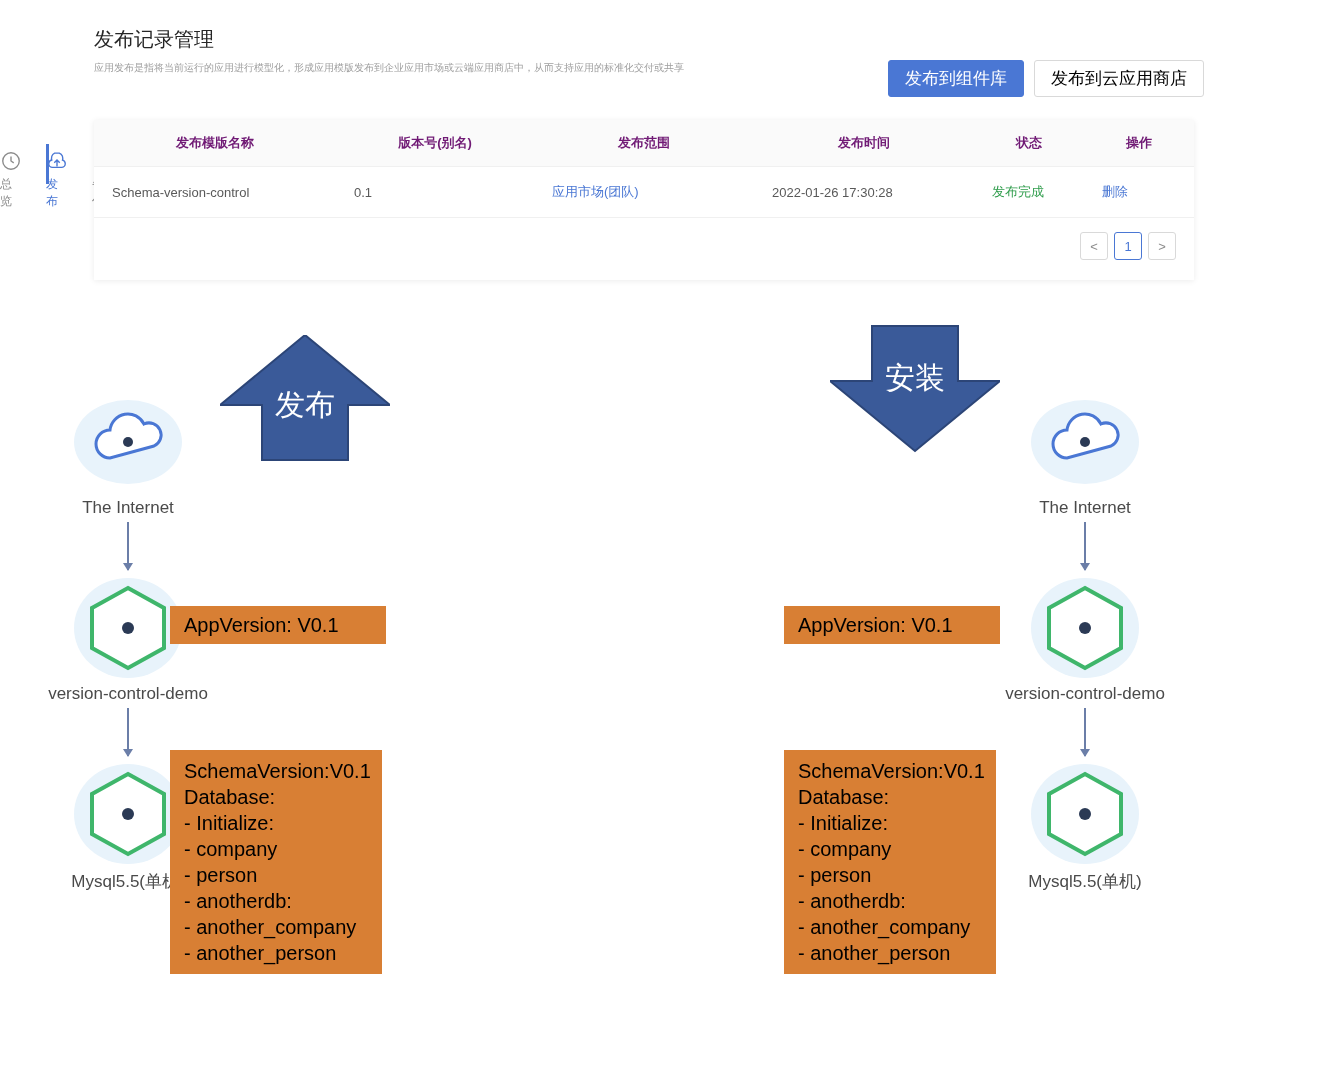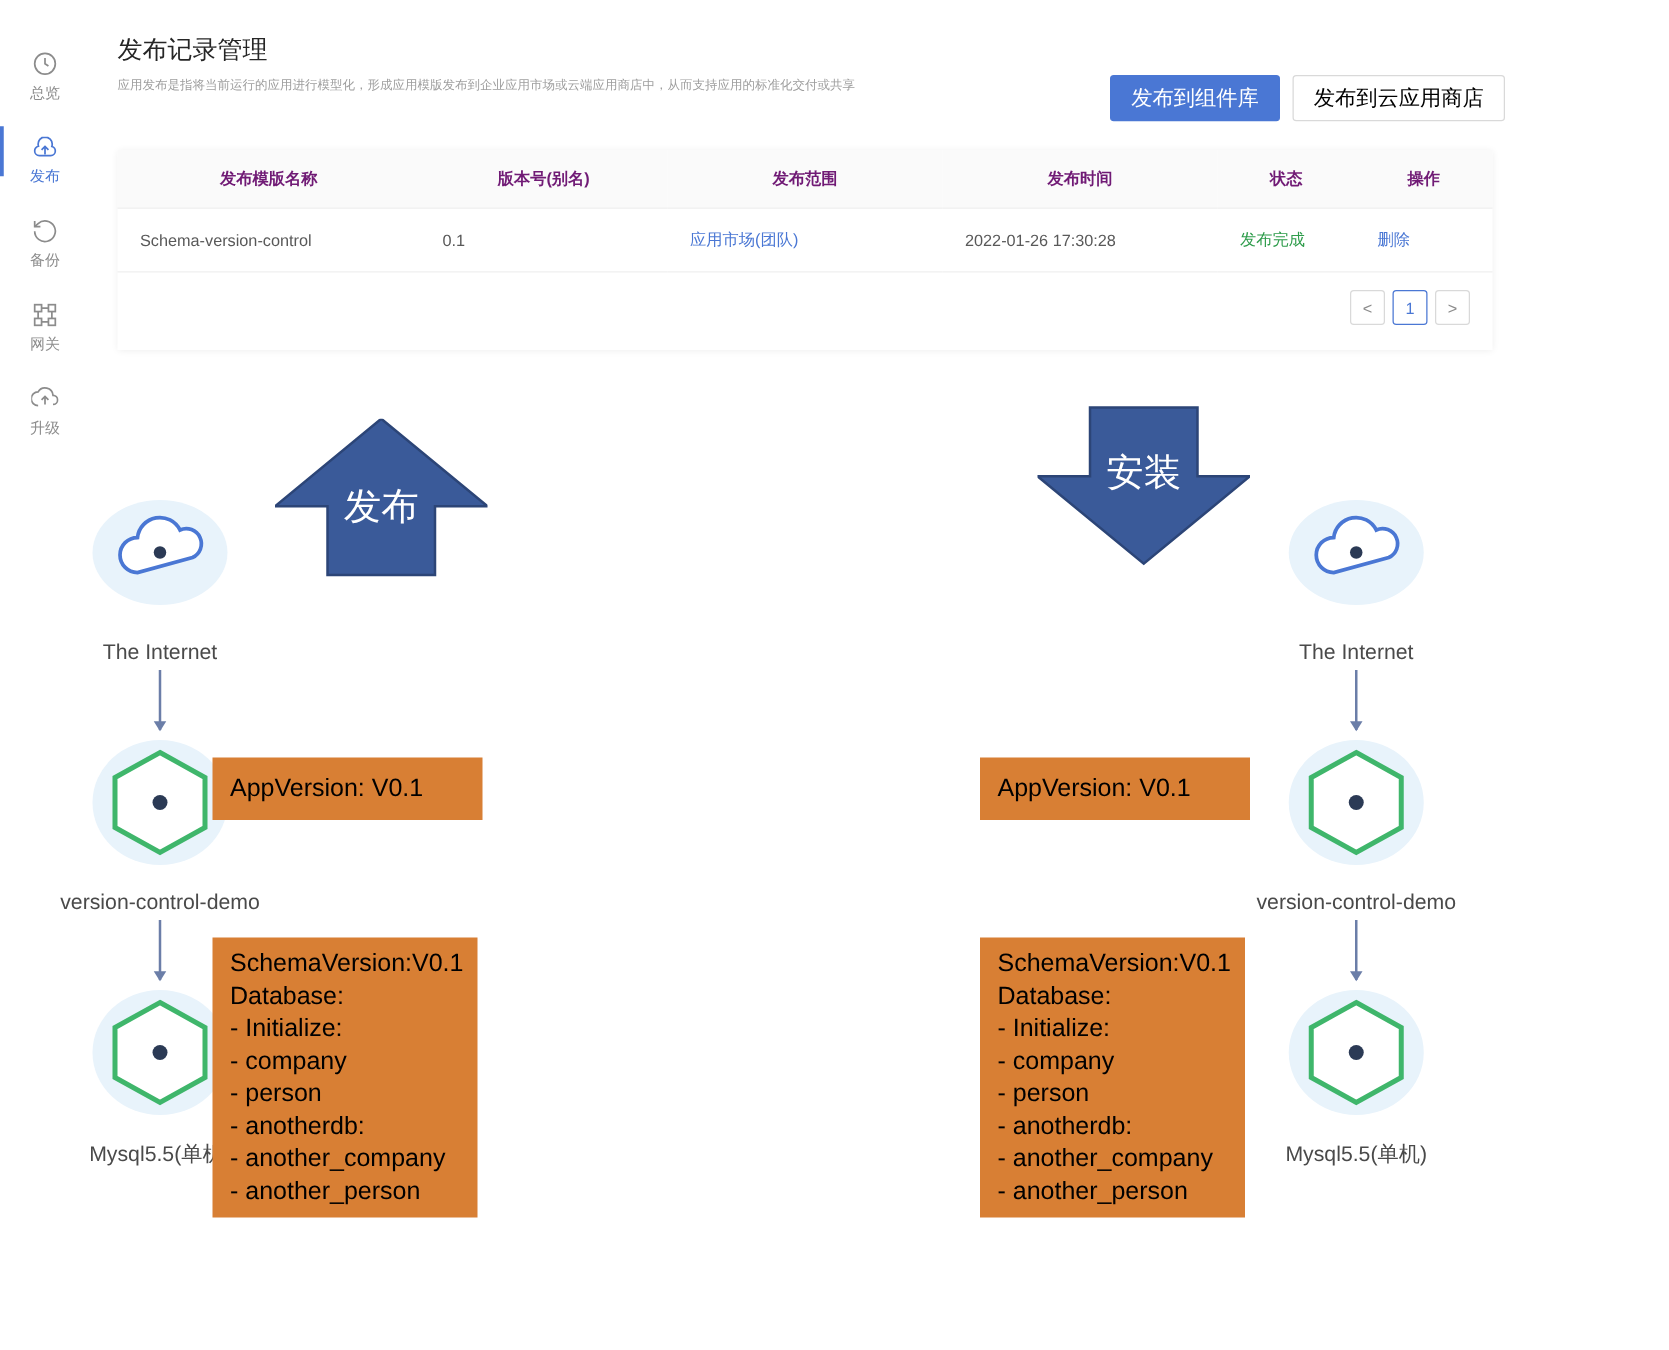--- a/index.html
+++ b/index.html
@@ -11,21 +11,20 @@
     height: 1080px;
     overflow: hidden;
   }
   
   .sidebar {
     position: absolute;
     left: 0; top: 0;
     width: 72px; height: 320px;
     background: #fff;
     display: flex;
-    flex-direction: column;
     align-items: center;
     padding-top: 40px;
     gap: 24px;
   }
   .sidebar-item {
     width: 72px;
     display: flex;
     flex-direction: column;
     align-items: center;
     gap: 4px;
@@ -173,21 +172,21 @@
     flex-direction: column;
     align-items: center;
   }
   .node-icon {
     width: 112px; height: 108px;
     position: relative;
   }
   .node-label {
     font-size: 17px;
     color: #4a4a4a;
-    margin-top: 16px;
+    margin-top: 2px;
     text-align: right;
     white-space: nowrap;
   }
   .vlink {
     width: 2px; height: 48px;
     background: #6b7ea8;
     position: relative;
     margin: 4px 0;
   }
   .vlink::after {
@@ -204,21 +203,21 @@
 
   
   .note-box {
     position: absolute;
     background: #d87f34;
     color: #000;
     font-size: 20px;
     line-height: 1.3;
     padding: 4px 14px;
   }
-  .note-small { width: 216px; height: 50px; display:flex; align-items:center; }
+  .note-small { width: 216px; height: 38px; display:flex; align-items:center; }
   .note-big   { width: 212px; padding-top: 8px; padding-bottom: 8px; white-space: pre-line;}
   .note-left-1 { left: 170px; top: 606px; }
   .note-left-2 { left: 170px; top: 750px; }
   .note-right-1 { left: 784px; top: 606px; }
   .note-right-2 { left: 784px; top: 750px; }
 
 </style>
 </head>
 <body>
 

